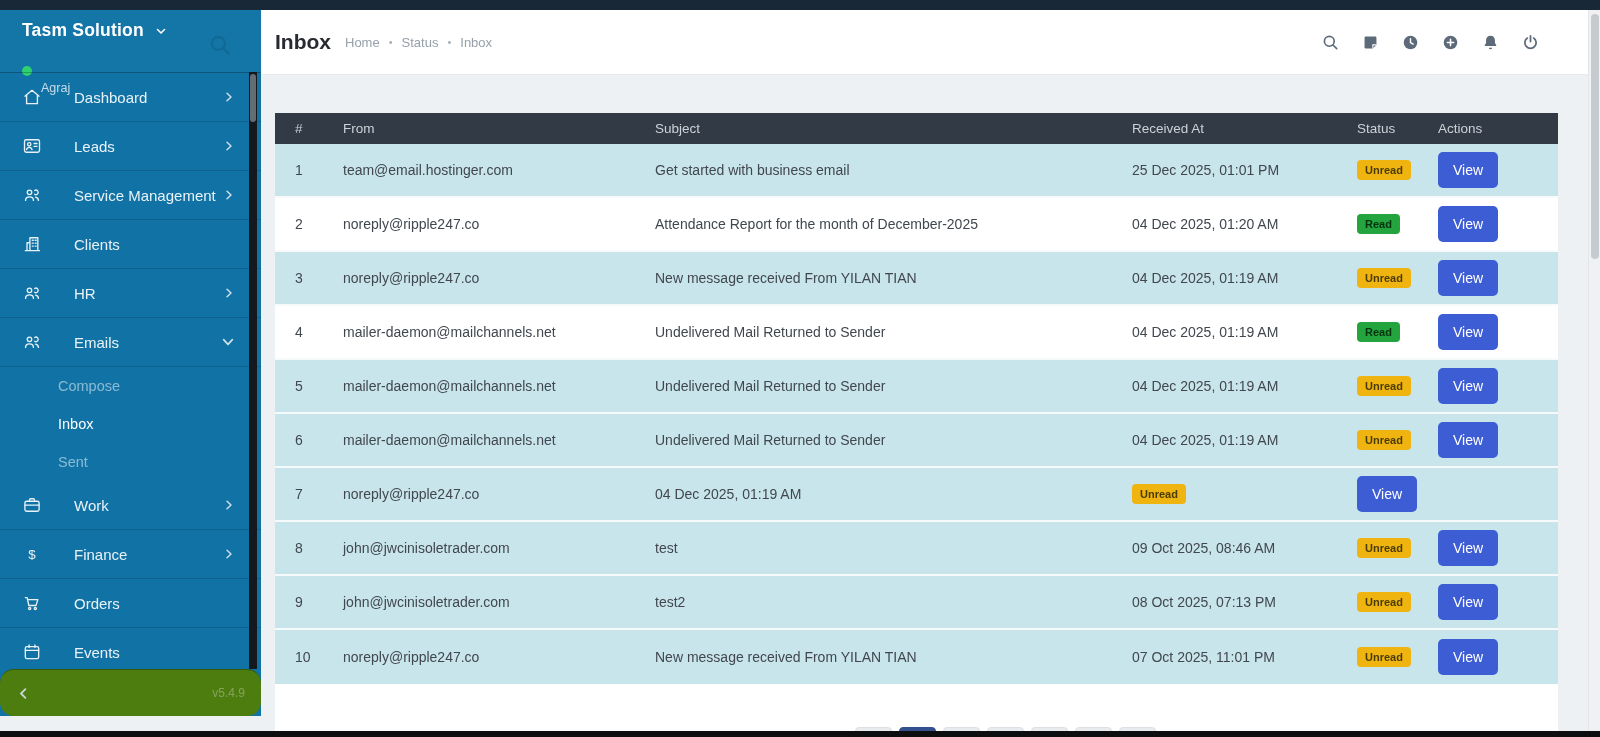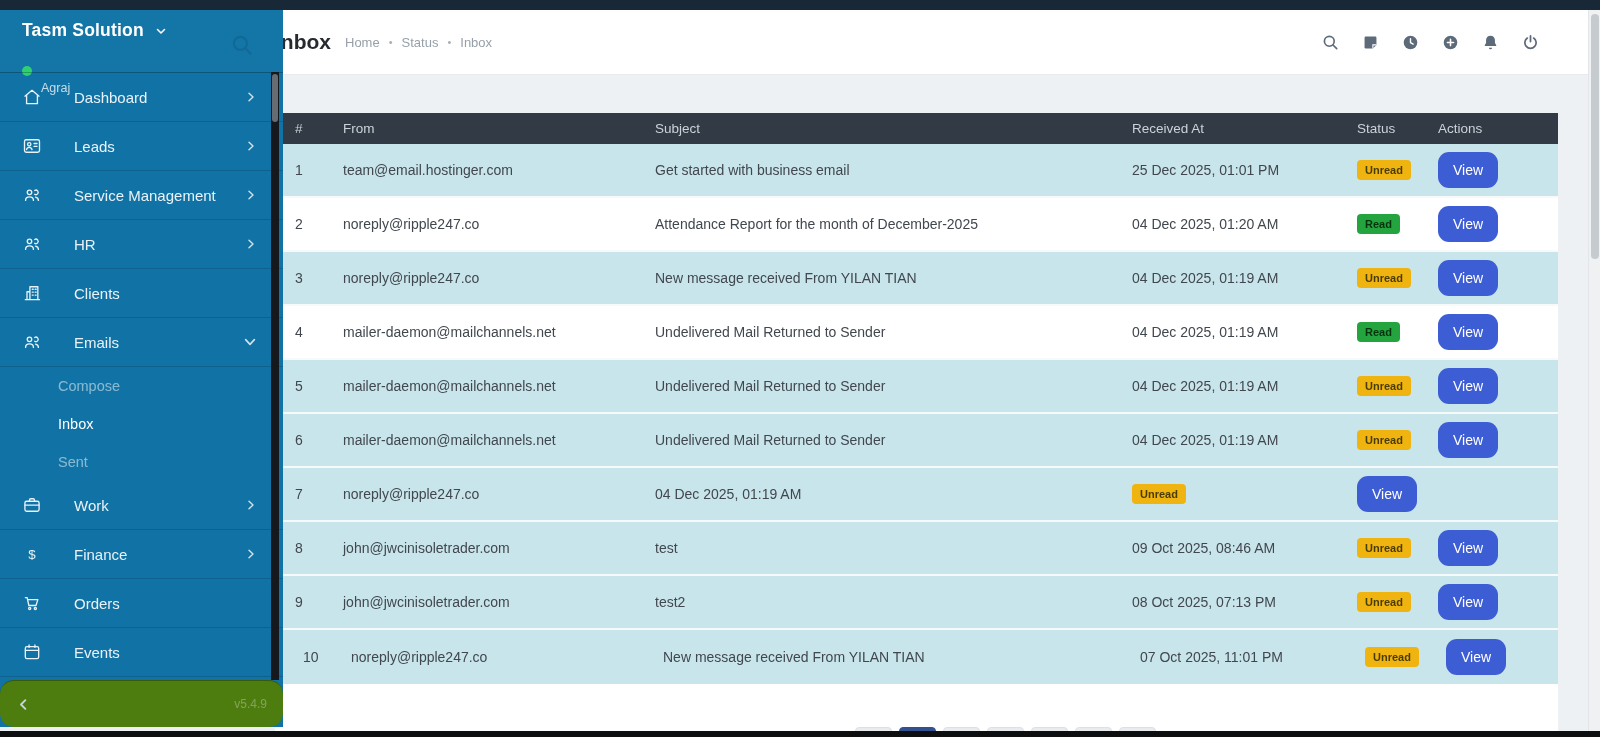--- a/index.html
+++ b/index.html
@@ -4,21 +4,21 @@
 <style>
   * { margin:0; padding:0; box-sizing:border-box; }
   html,body { width:1600px; height:737px; overflow:hidden; }
   body { font-family:"Liberation Sans", sans-serif; position:relative; background:#EDF1F4; }
 
   
   .top-strip { position:absolute; left:0; top:0; width:1600px; height:10px; background:#182836; z-index:30; }
   .bottom-strip { position:absolute; left:0; bottom:0; width:1600px; height:6px; background:#0C0E10; z-index:40; }
 
   
-  .sidebar { position:absolute; left:0; top:10px; bottom:10px; width:283px; background:var(--c-sidebar,#1173A5); z-index:20; }
+  .sidebar { position:absolute; left:0; top:10px; bottom:21px; width:261px; background:var(--c-sidebar,#1173A5); z-index:20; }
   .sb-header { position:relative; height:62px; padding:10px 0 0 22px; background:#1475A7; }
   .brand-row { display:flex; align-items:center; gap:10px; cursor:pointer; }
   .brand { color:#fff; font-size:17.5px; font-weight:700; letter-spacing:.2px; }
   .brand-caret svg { display:block; }
   .user-row { display:flex; align-items:center; gap:9px; margin-top:6px; }
   .user-dot { width:10px; height:10px; border-radius:50%; background:var(--c-dot,#2FD072); }
   .user-name { color:rgba(255,255,255,.75); font-size:12.5px;margin-top:34px; }
   .sb-faint-search { position:absolute; right:28px; top:22px; opacity:.14; }
 
   .sb-menu { position:absolute; top:62px; bottom:47px; left:0; right:0; border-top:1px solid rgba(0,0,0,.25); overflow:hidden; }
@@ -55,29 +55,29 @@
   
   .content { position:absolute; left:245px; top:75px; right:12px; bottom:6px; background:var(--c-content,#EDF1F4); }
   .card { position:absolute; left:30px; top:38px; width:1283px; }
   .tbl-header { display:grid; grid-template-columns:68px 312px 477px 225px 81px 1fr;
                 background:var(--c-thead,#323A45); height:31px; align-items:center;
                 color:#CCD2D8; font-size:13.5px; }
   .tbl-header .cell:first-child { padding-left:20px; }
   .tbl-row { display:grid; grid-template-columns:68px 312px 477px 225px 81px 1fr;
              height:54px; align-items:center; font-size:14px; color:#41474E;
              border-bottom:2px solid #F7FAFB; }
-  .tbl-row:last-child { border-bottom:none;padding-left:8px; }
+  .tbl-row:last-child { border-bottom:none; }
   .tbl-row.unread { background:var(--c-unread-row,#C9E5EC); }
   .tbl-row.read { background:var(--c-read-row,#FFFFFF); }
   .tbl-row .cell:first-child { padding-left:20px; }
   .badge { display:inline-block; font-size:11px; font-weight:700; padding:4px 8px; border-radius:4px; }
   .badge.unread { background:var(--c-unread-badge,#F0B411); color:#4A3C05;text-align:right; }
   .badge.read { background:var(--c-read-badge,#23A43F); color:#05330E; }
   .view-btn { display:inline-block; background:var(--c-accent,#3D5DD4); color:#fff; border:none;
-              font-size:14px; font-family:inherit; padding:10px 15px; border-radius:11px; cursor:pointer; }
+              font-size:14px; font-family:inherit; padding:10px 15px; border-radius:5px; cursor:pointer; }
   .card-footer { position:relative; background:#fff; height:47px; overflow:hidden; }
   .pagination { position:absolute; left:580px; top:43px; display:flex; gap:7px; }
   .page-btn { width:37px; height:38px; border-radius:4px; background:#E9ECEF; border:1px solid #DDE0E4; cursor:pointer; }
   .page-btn.active { background:var(--c-page-active,#33508F); border-color:#33508F; }
 
   
   .page-scrollbar { position:absolute; right:0; top:10px; bottom:6px; width:12px; background:#F0F1F3;
                     border-left:1px solid #E3E5E8; z-index:25; }
   .page-scroll-thumb { position:absolute; left:2px; top:4px; width:8px; height:245px; background:#C6CBD0; border-radius:4px; }
 </style>
@@ -147,38 +147,38 @@
         <span class="mi-label">Service Management</span>
         <span class="mi-chev">
           <svg width="12" height="12" viewBox="0 0 24 24">
             <path d="M8 4.5l8 7.5-8 7.5" fill="none" stroke="#D3E2EB" stroke-width="2.8" stroke-linecap="round" stroke-linejoin="round"></path>
           </svg>
         </span>
       </div>
       <div class="menu-item">
         <span class="mi-icon">
           <svg width="20" height="20" viewBox="0 0 24 24">
+            <path d="M9.5 20V4.5H19V20M6 20v-9.5h3.5M4 20h17M12.3 7.5h1.2M15.8 7.5H17M12.3 11h1.2M15.8 11H17M12.3 14.5h1.2M15.8 14.5H17" fill="none" stroke="#EAF2F7" stroke-width="1.6" stroke-linecap="round" stroke-linejoin="round"></path>
+          </svg>
+        </span>
+        <span class="mi-label">Clients</span>
+      </div>
+      <div class="menu-item">
+        <span class="mi-icon">
+          <svg width="20" height="20" viewBox="0 0 24 24">
             <circle cx="9" cy="8.8" r="2.7" fill="none" stroke="#EAF2F7" stroke-width="1.6" stroke-linecap="round" stroke-linejoin="round"></circle>
             <path d="M4.3 18.5c0-2.6 2.1-4.2 4.7-4.2s4.7 1.6 4.7 4.2M15.2 6.6a2.7 2.7 0 110 4.5M16.2 14.6c2 .4 3.5 1.9 3.5 3.9" fill="none" stroke="#EAF2F7" stroke-width="1.6" stroke-linecap="round" stroke-linejoin="round"></path>
           </svg>
         </span>
         <span class="mi-label">HR</span>
         <span class="mi-chev">
           <svg width="12" height="12" viewBox="0 0 24 24">
             <path d="M8 4.5l8 7.5-8 7.5" fill="none" stroke="#D3E2EB" stroke-width="2.8" stroke-linecap="round" stroke-linejoin="round"></path>
           </svg>
         </span>
-      </div>
-      <div class="menu-item">
-        <span class="mi-icon">
-          <svg width="20" height="20" viewBox="0 0 24 24">
-            <path d="M9.5 20V4.5H19V20M6 20v-9.5h3.5M4 20h17M12.3 7.5h1.2M15.8 7.5H17M12.3 11h1.2M15.8 11H17M12.3 14.5h1.2M15.8 14.5H17" fill="none" stroke="#EAF2F7" stroke-width="1.6" stroke-linecap="round" stroke-linejoin="round"></path>
-          </svg>
-        </span>
-        <span class="mi-label">Clients</span>
       </div>
       <div class="menu-item">
         <span class="mi-icon">
           <svg width="20" height="20" viewBox="0 0 24 24">
             <circle cx="9" cy="8.8" r="2.7" fill="none" stroke="#EAF2F7" stroke-width="1.6" stroke-linecap="round" stroke-linejoin="round"></circle>
             <path d="M4.3 18.5c0-2.6 2.1-4.2 4.7-4.2s4.7 1.6 4.7 4.2M15.2 6.6a2.7 2.7 0 110 4.5M16.2 14.6c2 .4 3.5 1.9 3.5 3.9" fill="none" stroke="#EAF2F7" stroke-width="1.6" stroke-linecap="round" stroke-linejoin="round"></path>
           </svg>
         </span>
         <span class="mi-label">Emails</span>
         <span class="mi-chev">

